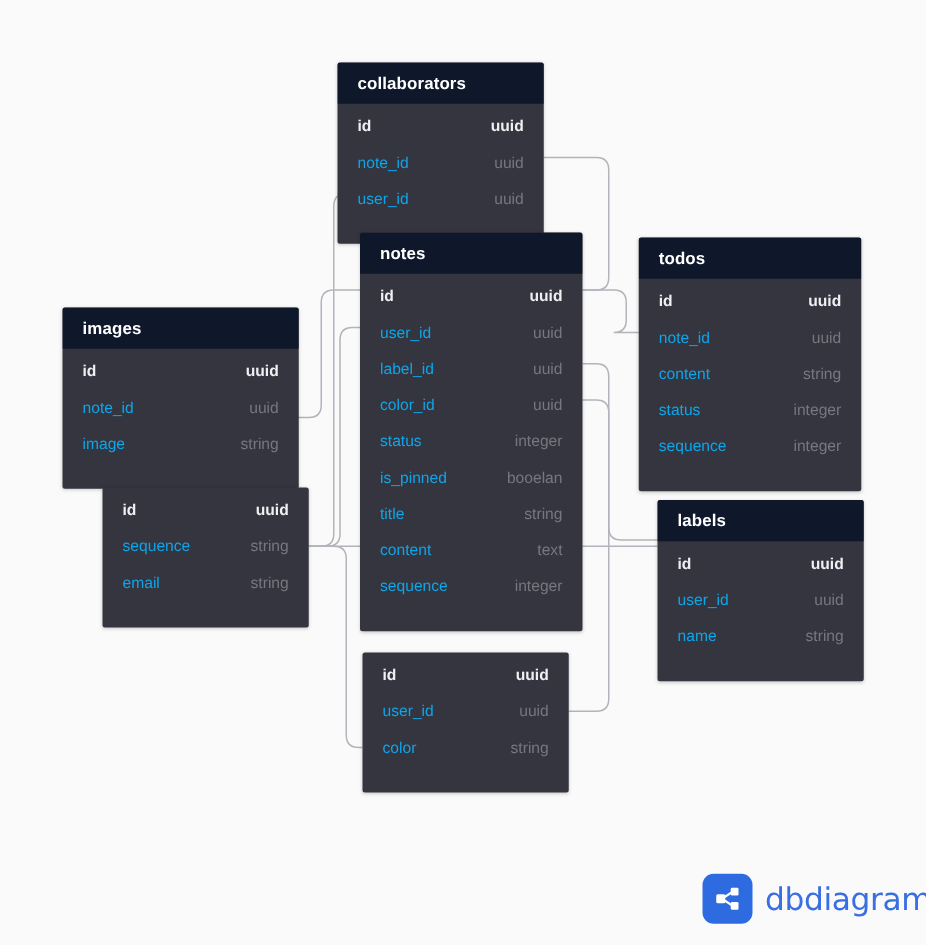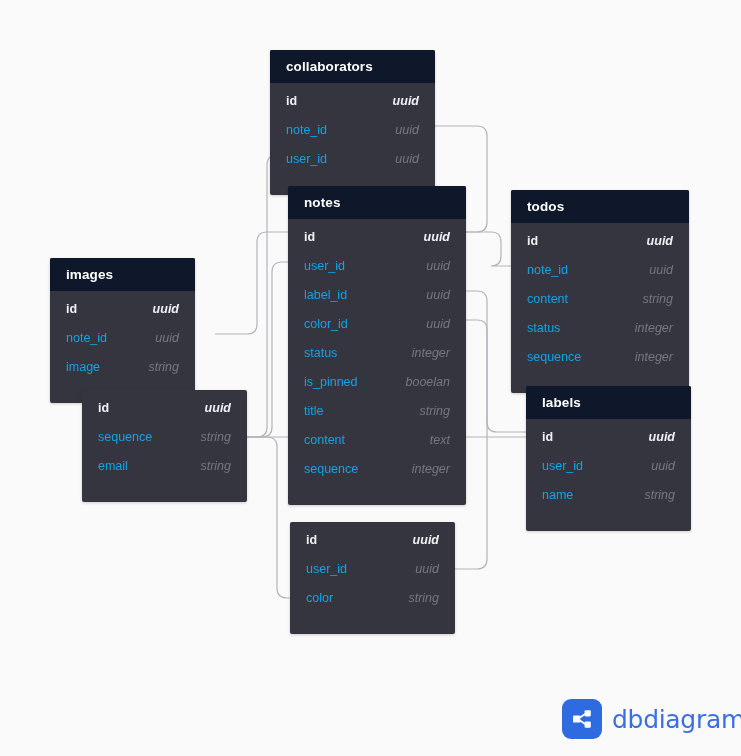--- a/index.html
+++ b/index.html
@@ -65,21 +65,20 @@
   .field-name {
     font-size: 12.5px;
     color: #0ea5e9;
     white-space: nowrap;
   }
   .field-type {
     font-size: 12.5px;
     color: #76777f;
     white-space: nowrap;
     margin-left: 18px;
-    font-style: italic;
   }
   .field-row.pk .field-name,
   .field-row.pk .field-type {
     color: #f0f0f3;
     font-weight: bold;
   }
   .logo-wrap {
     position: absolute;
     left: 562px;
     top: 699px;
@@ -203,21 +202,21 @@
           <div class="field-row">
             <span class="field-name">status</span>
             <span class="field-type">integer</span>
           </div>
           <div class="field-row">
             <span class="field-name">sequence</span>
             <span class="field-type">integer</span>
           </div>
         </div>
       </div>
-      <div class="table-card" style="left: 50px; top: 258px; width: 145px;">
+      <div class="table-card" style="left: 50px; top: 246px; width: 189px;">
         <div class="table-header">
           <span class="table-title">images</span>
         </div>
         <div class="table-body">
           <div class="field-row pk">
             <span class="field-name">id</span>
             <span class="field-type">uuid</span>
           </div>
           <div class="field-row">
             <span class="field-name">note_id</span>
@@ -238,21 +237,21 @@
           <div class="field-row">
             <span class="field-name">sequence</span>
             <span class="field-type">string</span>
           </div>
           <div class="field-row">
             <span class="field-name">email</span>
             <span class="field-type">string</span>
           </div>
         </div>
       </div>
-      <div class="table-card" style="left: 526px; top: 386px; width: 165px;">
+      <div class="table-card" style="left: 526px; top: 400px; width: 165px;">
         <div class="table-header">
           <span class="table-title">labels</span>
         </div>
         <div class="table-body">
           <div class="field-row pk">
             <span class="field-name">id</span>
             <span class="field-type">uuid</span>
           </div>
           <div class="field-row">
             <span class="field-name">user_id</span>

